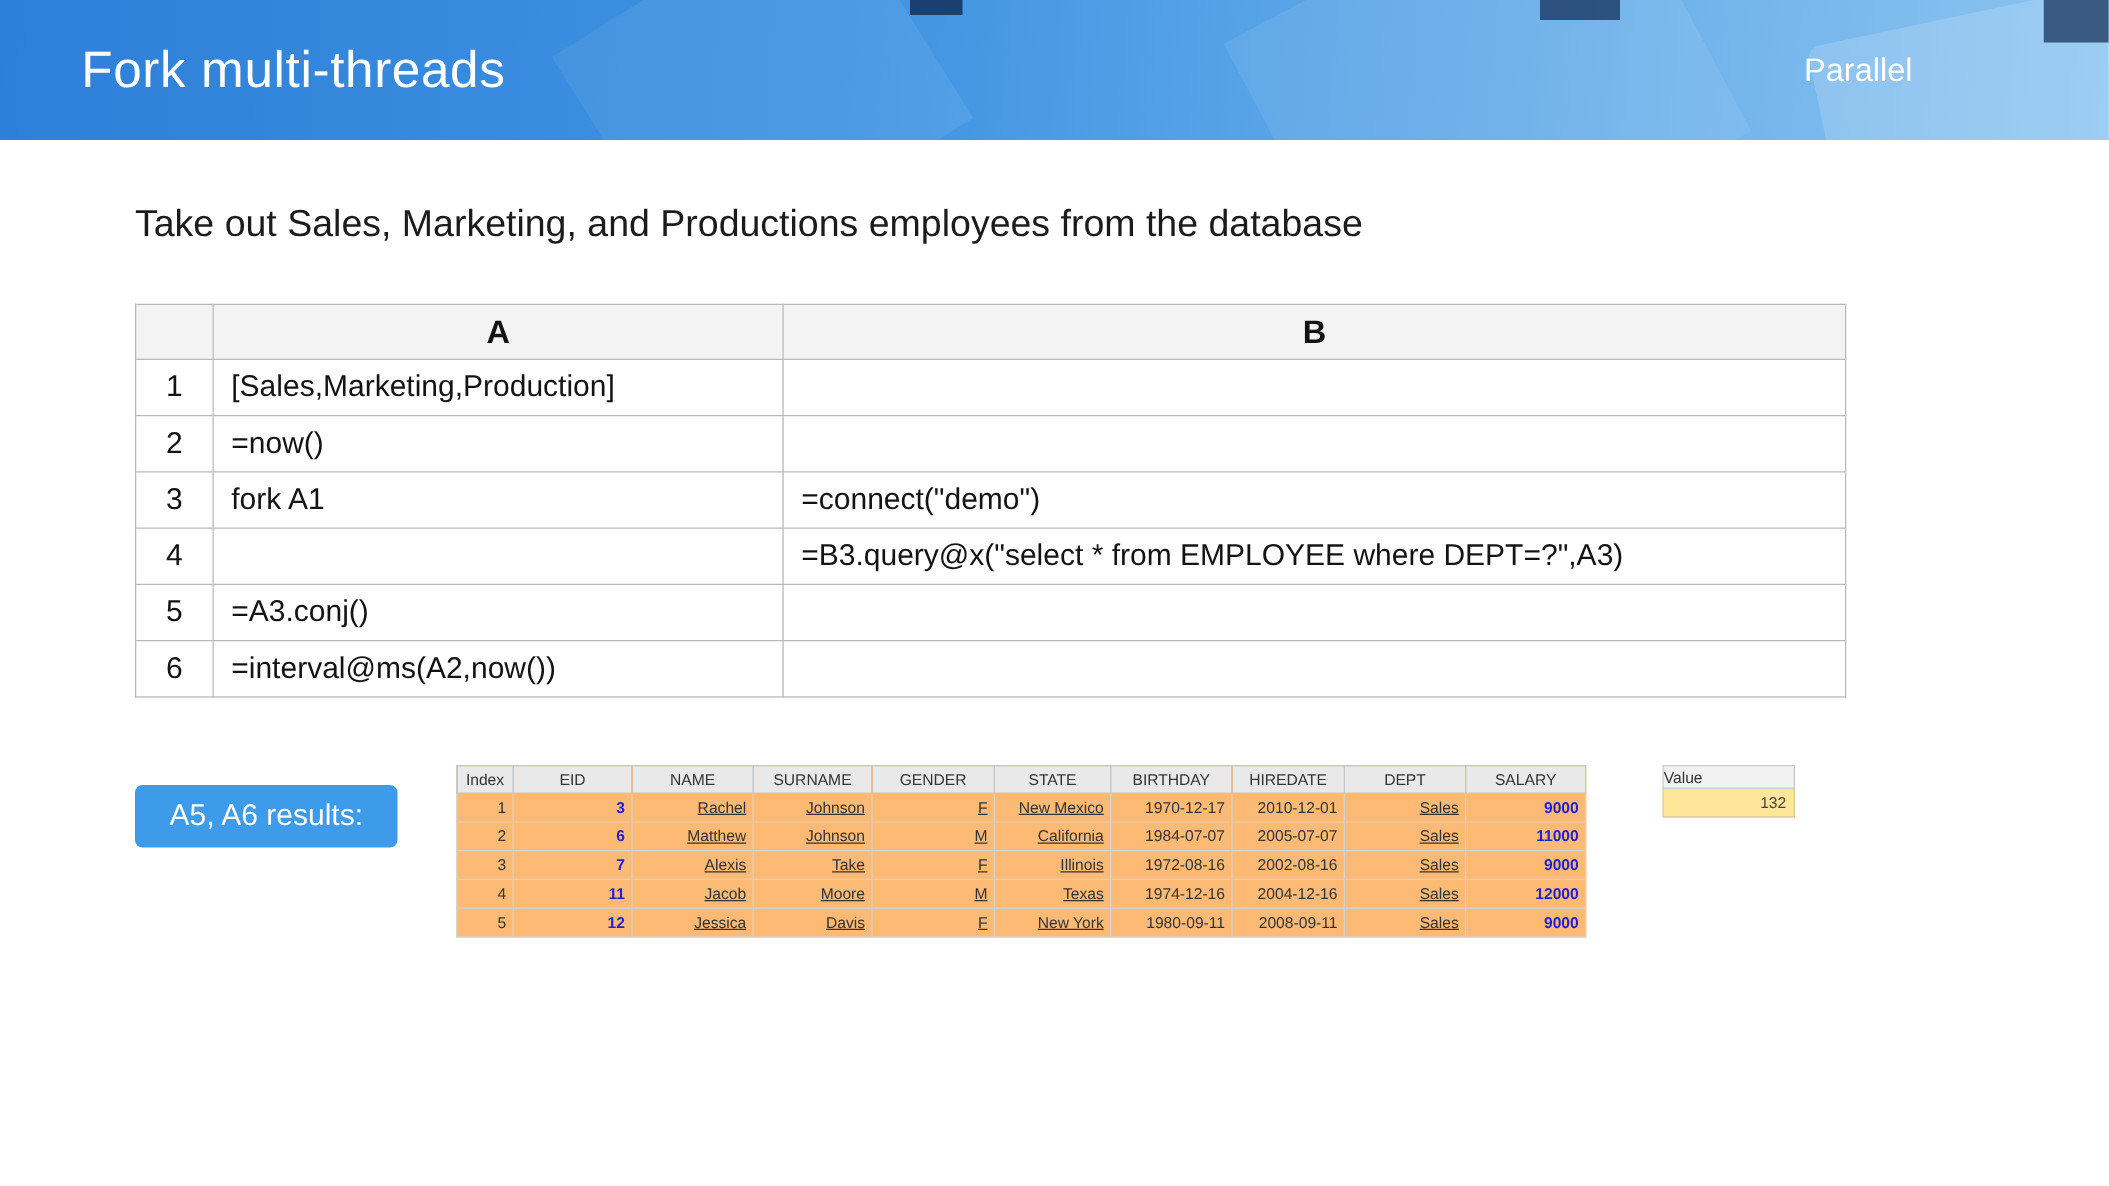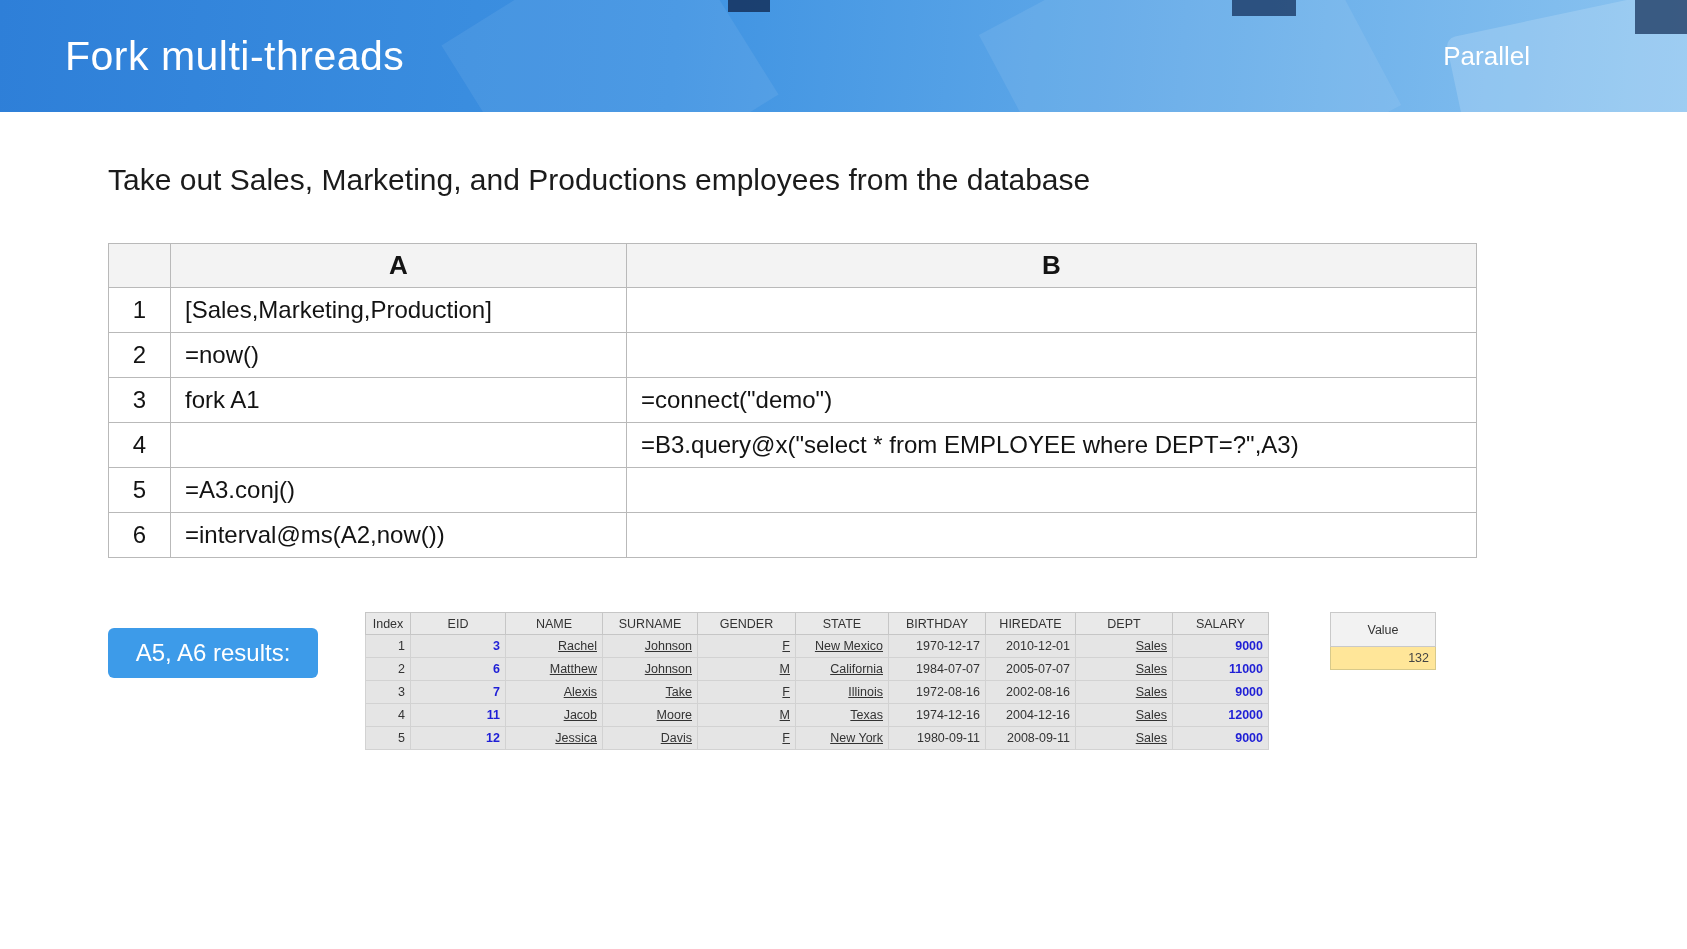--- a/index.html
+++ b/index.html
@@ -62,21 +62,21 @@
   .results-btn {
     position:absolute; left:108px; top:628px; width:210px; height:50px;
     background:#3d9be9; color:#ffffff; font-size:24px;
     border-radius:6px; display:flex; align-items:center; justify-content:center;
     cursor:pointer; white-space:nowrap;
   }
 
   .grid {
     position:absolute; left:365px; top:612px;
     border-collapse:collapse; table-layout:fixed; width:903px;
-    font-size:12.5px; background:#e5e5e5;
+    font-size:12.5px; background:#fdba74;
   }
   .grid th {
     background:#e9e9e9; border:1px solid #c6c6c6;
     font-weight:normal; color:#333;
     height:22px; padding:1px 4px; text-align:center;
     white-space:nowrap; overflow:hidden;
   }
   .grid td {
     border:1px solid #d2d2d2; color:#333;
     height:23px; padding:1px 5px;
@@ -87,21 +87,21 @@
   .grid td.c-link { text-decoration:underline; cursor:pointer; }
 
   
   .value-table {
     position:absolute; left:1330px; top:612px;
     border-collapse:collapse; table-layout:fixed; width:106px;
     font-size:12.5px;
   }
   .value-table th {
     background:#f2f2f2; border:1px solid #c9c9c9;
-    font-weight:normal; color:#333; height:34px; text-align:center;
+    font-weight:normal; color:#333; height:18px; text-align:left;
   }
   .value-table td {
     background:#ffe699; border:1px solid #d8c98a;
     text-align:right; color:#444; height:23px; padding:1px 6px;margin-top:28px;
   }
 </style>
 </head>
 <body>
 
 <div class="header">

